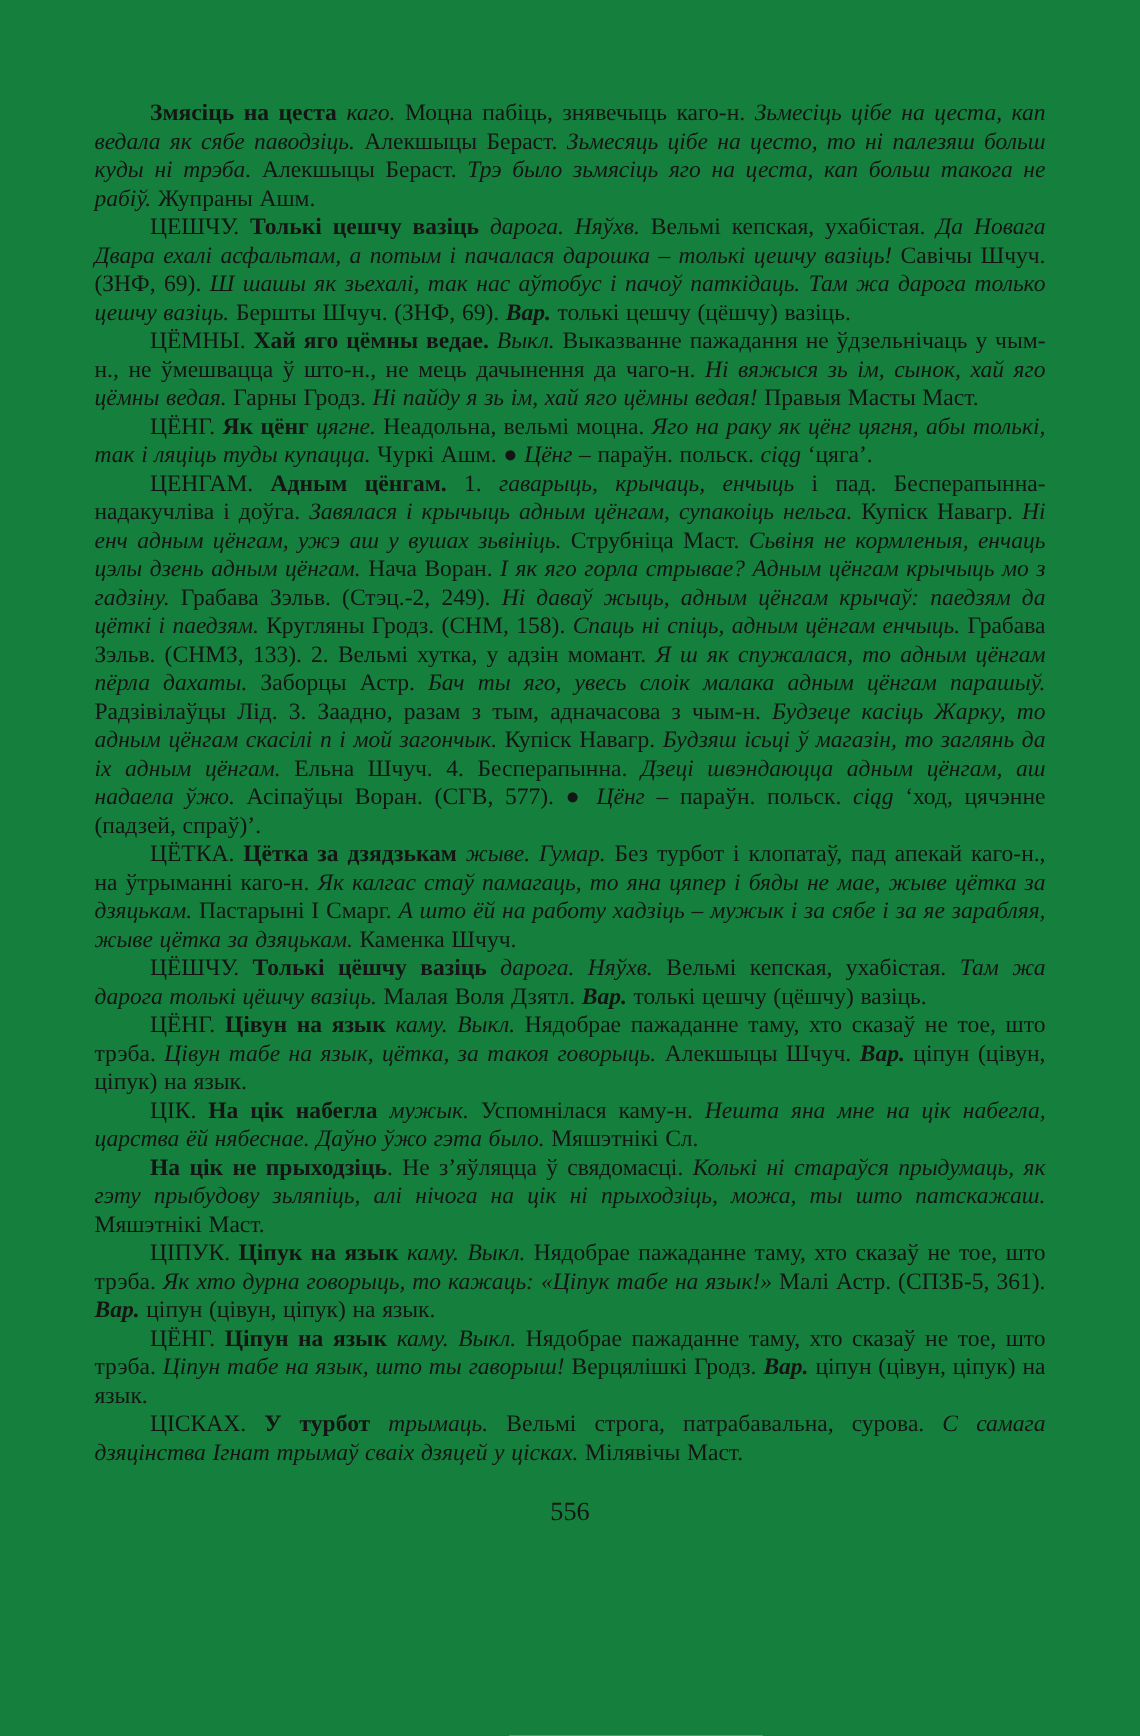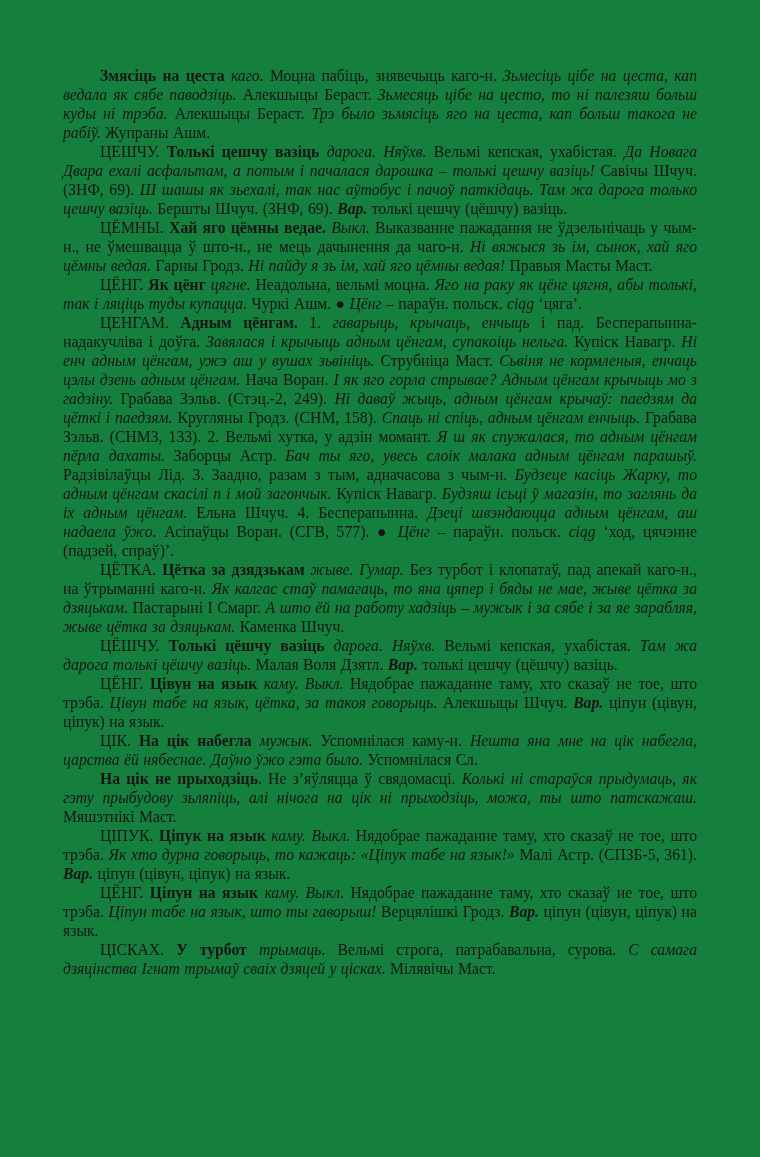--- a/index.html
+++ b/index.html
@@ -50,19 +50,20 @@
 <div class="page">
   <main class="text-block">
       <p class="entry"><span class="b">Змясіць на цеста </span><span class="i">каго.</span><span class="r"> Моцна пабіць, знявечыць каго-н. </span><span class="i">Зьмесіць цібе на цеста, кап ведала як сябе паводзіць.</span><span class="r"> Алекшыцы Бераст. </span><span class="i">Зьмесяць цібе на цесто, то ні палезяш больш куды ні трэба.</span><span class="r"> Алекшыцы Бераст. </span><span class="i">Трэ было зьмясіць яго на цеста, кап больш такога не рабіў.</span><span class="r"> Жупраны Ашм.</span></p>
       <p class="entry"><span class="r">ЦЕШЧУ. </span><span class="b">Толькі цешчу вазіць </span><span class="i">дарога. Няўхв.</span><span class="r"> Вельмі кепская, ухабістая. </span><span class="i">Да Новага Двара ехалі асфальтам, а потым і пачалася дарошка – толькі цешчу вазіць!</span><span class="r"> Савічы Шчуч. (ЗНФ, 69). </span><span class="i">Ш шашы як зьехалі, так нас аўтобус і пачоў паткідаць. Там жа дарога только цешчу вазіць.</span><span class="r"> Бершты Шчуч. (ЗНФ, 69). </span><span class="bi">Вар.</span><span class="r"> толькі цешчу (цёшчу) вазіць.</span></p>
       <p class="entry"><span class="r">ЦЁМНЫ. </span><span class="b">Хай яго цёмны ведае. </span><span class="i">Выкл.</span><span class="r"> Выказванне пажадання не ўдзельнічаць у чым-н., не ўмешвацца ў што-н., не мець дачынення да чаго-н. </span><span class="i">Ні вяжыся зь ім, сынок, хай яго цёмны ведая.</span><span class="r"> Гарны Гродз. </span><span class="i">Ні пайду я зь ім, хай яго цёмны ведая!</span><span class="r"> Правыя Масты Маст.</span></p>
       <p class="entry"><span class="r">ЦЁНГ. </span><span class="b">Як цёнг </span><span class="i">цягне.</span><span class="r"> Неадольна, вельмі моцна. </span><span class="i">Яго на раку як цёнг цягня, абы толькі, так і ляціць туды купацца.</span><span class="r"> Чуркі Ашм. ● </span><span class="i">Цёнг</span><span class="r"> – параўн. польск. </span><span class="i">ciąg</span><span class="r"> ‘цяга’.</span></p>
       <p class="entry"><span class="r">ЦЕНГАМ. </span><span class="b">Адным цёнгам. </span><span class="r">1. </span><span class="i">гаварыць, крычаць, енчыць</span><span class="r"> і пад. Бесперапынна-надакучліва і доўга. </span><span class="i">Завялася і крычыць адным цёнгам, супакоіць нельга.</span><span class="r"> Купіск Навагр. </span><span class="i">Ні енч адным цёнгам, ужэ аш у вушах зьвініць.</span><span class="r"> Струбніца Маст. </span><span class="i">Сьвіня не кормленыя, енчаць цэлы дзень адным цёнгам.</span><span class="r"> Нача Воран. </span><span class="i">І як яго горла стрывае? Адным цёнгам крычыць мо з гадзіну.</span><span class="r"> Грабава Зэльв. (Стэц.-2, 249). </span><span class="i">Ні даваў жыць, адным цёнгам крычаў: паедзям да цёткі і паедзям.</span><span class="r"> Кругляны Гродз. (СНМ, 158). </span><span class="i">Спаць ні спіць, адным цёнгам енчыць.</span><span class="r"> Грабава Зэльв. (СНМЗ, 133). 2. Вельмі хутка, у адзін момант. </span><span class="i">Я ш як спужалася, то адным цёнгам пёрла дахаты.</span><span class="r"> Заборцы Астр. </span><span class="i">Бач ты яго, увесь слоік малака адным цёнгам парашыў.</span><span class="r"> Радзівілаўцы Лід. 3. Заадно, разам з тым, адначасова з чым-н. </span><span class="i">Будзеце касіць Жарку, то адным цёнгам скасілі п і мой загончык.</span><span class="r"> Купіск Навагр. </span><span class="i">Будзяш ісьці ў магазін, то заглянь да іх адным цёнгам.</span><span class="r"> Ельна Шчуч. 4. Бесперапынна. </span><span class="i">Дзеці швэндаюцца адным цёнгам, аш надаела ўжо.</span><span class="r"> Асіпаўцы Воран. (СГВ, 577). ● </span><span class="i">Цёнг</span><span class="r"> – параўн. польск. </span><span class="i">ciąg</span><span class="r"> ‘ход, цячэнне (падзей, спраў)’.</span></p>
       <p class="entry"><span class="r">ЦЁТКА. </span><span class="b">Цётка за дзядзькам </span><span class="i">жыве. Гумар.</span><span class="r"> Без турбот і клопатаў, пад апекай каго-н., на ўтрыманні каго-н. </span><span class="i">Як калгас стаў памагаць, то яна цяпер і бяды не мае, жыве цётка за дзяцькам.</span><span class="r"> Пастарыні І Смарг. </span><span class="i">А што ёй на работу хадзіць – мужык і за сябе і за яе зарабляя, жыве цётка за дзяцькам.</span><span class="r"> Каменка Шчуч.</span></p>
       <p class="entry"><span class="r">ЦЁШЧУ. </span><span class="b">Толькі цёшчу вазіць </span><span class="i">дарога. Няўхв.</span><span class="r"> Вельмі кепская, ухабістая. </span><span class="i">Там жа дарога толькі цёшчу вазіць.</span><span class="r"> Малая Воля Дзятл. </span><span class="bi">Вар.</span><span class="r"> толькі цешчу (цёшчу) вазіць.</span></p>
       <p class="entry"><span class="r">ЦЁНГ. </span><span class="b">Цівун на язык </span><span class="i">каму. Выкл.</span><span class="r"> Нядобрае пажаданне таму, хто сказаў не тое, што трэба. </span><span class="i">Цівун табе на язык, цётка, за такоя говорыць.</span><span class="r"> Алекшыцы Шчуч. </span><span class="bi">Вар.</span><span class="r"> ціпун (цівун, ціпук) на язык.</span></p>
-      <p class="entry"><span class="r">ЦІК. </span><span class="b">На цік набегла </span><span class="i">мужык.</span><span class="r"> Успомнілася каму-н. </span><span class="i">Нешта яна мне на цік набегла, царства ёй нябеснае. Даўно ўжо гэта было.</span><span class="r"> Успомнілася Сл.</span></p>
+      <p class="entry"><span class="r">ЦІК. </span><span class="b">На цік набегла </span><span class="i">мужык.</span><span class="r"> Успомнілася каму-н. </span><span class="i">Нешта яна мне на цік набегла, царства ёй нябеснае. Даўно ўжо гэта было.</span><span class="r"> Мяшэтнікі Сл.</span></p>
       <p class="entry"><span class="b">На цік не прыходзіць</span><span class="r">. Не з’яўляцца ў свядомасці. </span><span class="i">Колькі ні стараўся прыдумаць, як гэту прыбудову зьляпіць, алі нічога на цік ні прыходзіць, можа, ты што патскажаш.</span><span class="r"> Мяшэтнікі Маст.</span></p>
       <p class="entry"><span class="r">ЦІПУК. </span><span class="b">Ціпук на язык </span><span class="i">каму. Выкл.</span><span class="r"> Нядобрае пажаданне таму, хто сказаў не тое, што трэба. </span><span class="i">Як хто дурна говорыць, то кажаць: «Ціпук табе на язык!»</span><span class="r"> Малі Астр. (СПЗБ-5, 361). </span><span class="bi">Вар.</span><span class="r"> ціпун (цівун, ціпук) на язык.</span></p>
       <p class="entry"><span class="r">ЦЁНГ. </span><span class="b">Ціпун на язык </span><span class="i">каму. Выкл.</span><span class="r"> Нядобрае пажаданне таму, хто сказаў не тое, што трэба. </span><span class="i">Ціпун табе на язык, што ты гаворыш!</span><span class="r"> Верцялішкі Гродз. </span><span class="bi">Вар.</span><span class="r"> ціпун (цівун, ціпук) на язык.</span></p>
       <p class="entry"><span class="r">ЦІСКАХ. </span><span class="b">У турбот </span><span class="i">трымаць.</span><span class="r"> Вельмі строга, патрабавальна, сурова. </span><span class="i">С самага дзяцінства Ігнат трымаў сваіх дзяцей у цісках.</span><span class="r"> Мілявічы Маст.</span></p>
     </main>
+  <div class="page-number">556</div>
 </div>
 
 </body></html>

